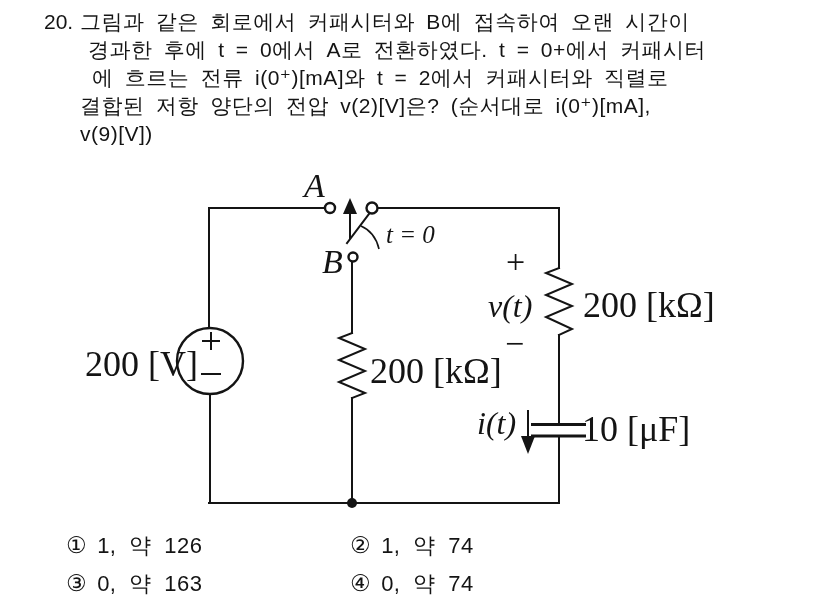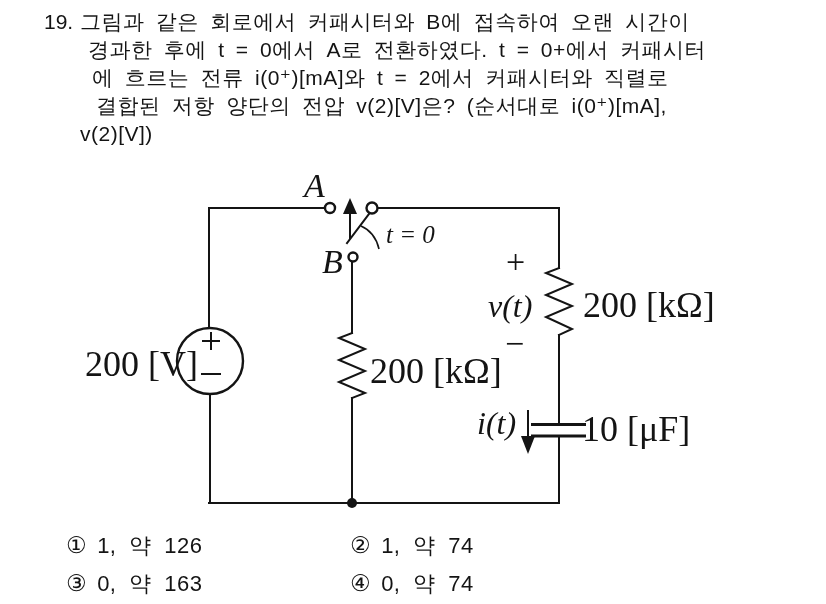--- a/index.html
+++ b/index.html
@@ -23,26 +23,26 @@
   svg .contact{stroke:#141414;stroke-width:2.4;fill:#ffffff;}
   svg .fillink{fill:#141414;stroke:none;}
   svg text{fill:#141414;font-family:"Liberation Serif","DejaVu Serif",serif;}
   svg text.var{font-style:italic;}
 </style>
 </head>
 <body>
 
 <div class="page">
 
-  <div class="qnum">19.</div>
+  <div class="qnum">20.</div>
   <div class="qline" style="left:80px;top:8px;">그림과 같은 회로에서 커패시터와 B에 접속하여 오랜 시간이</div>
   <div class="qline" style="left:88px;top:36px;">경과한 후에 t = 0에서 A로 전환하였다. t = 0+에서 커패시터</div>
   <div class="qline" style="left:92px;top:64px;">에 흐르는 전류 i(0⁺)[mA]와 t = 2에서 커패시터와 직렬로</div>
-  <div class="qline" style="left:96px;top:92px;">결합된 저항 양단의 전압 v(2)[V]은? (순서대로 i(0⁺)[mA],</div>
-  <div class="qline" style="left:80px;top:120px;">v(2)[V])</div>
+  <div class="qline" style="left:80px;top:92px;">결합된 저항 양단의 전압 v(2)[V]은? (순서대로 i(0⁺)[mA],</div>
+  <div class="qline" style="left:80px;top:120px;">v(9)[V])</div>
 
   <svg class="circuit" width="826" height="604" viewBox="0 0 826 604">
 
     <g>
       <path class="wire" d="M209,208 H325"></path>
       <path class="wire" d="M377,208 H559"></path>
       <path class="wire" d="M209,208 V328"></path>
       <path class="wire" d="M210,394 V503"></path>
       <path class="wire" d="M209,503 H559"></path>
       <path class="wire" d="M559,208 V268"></path>

